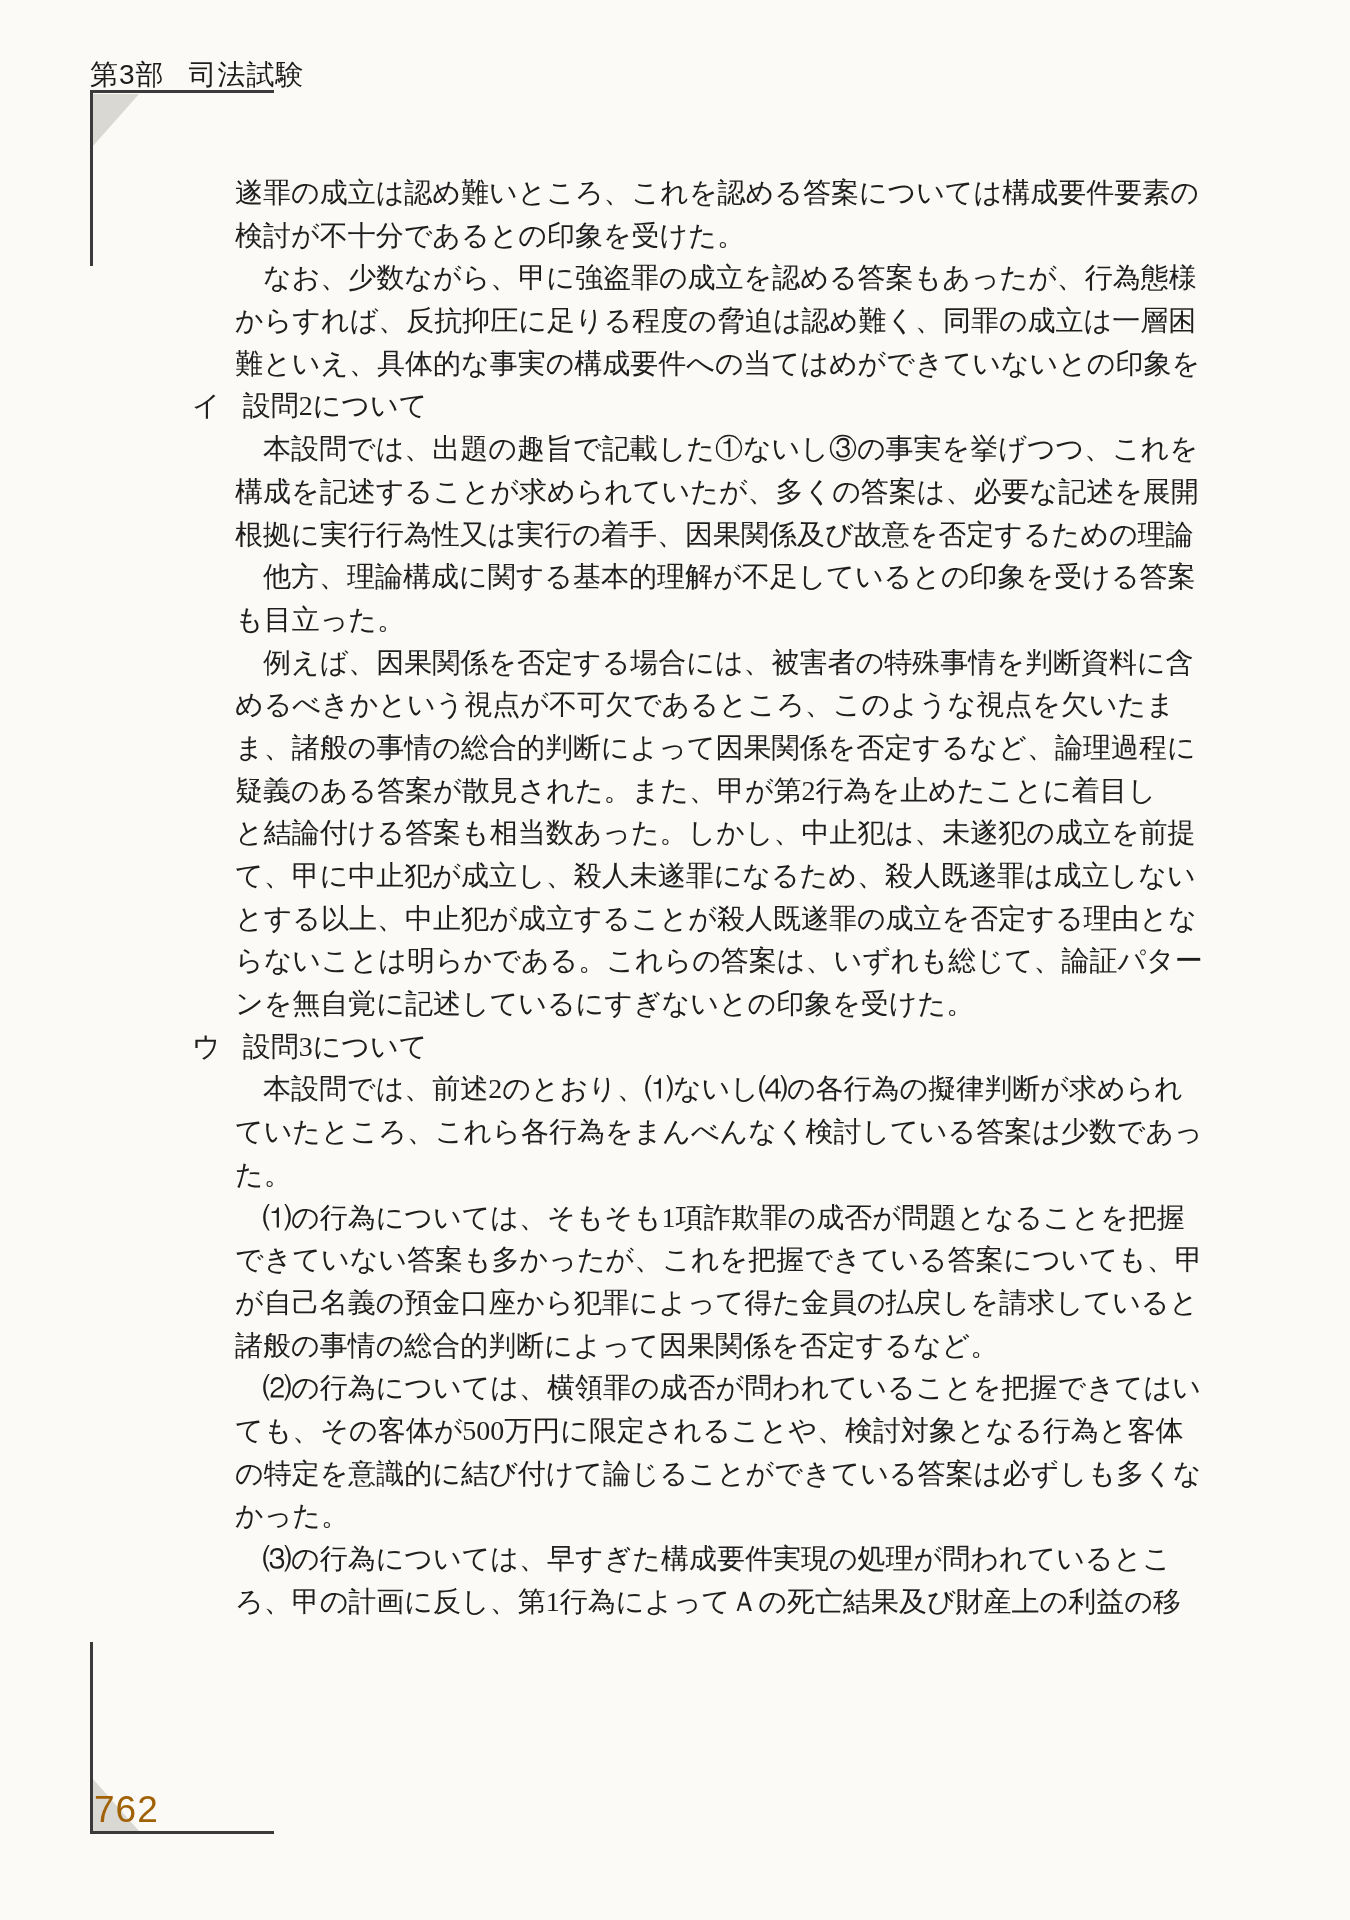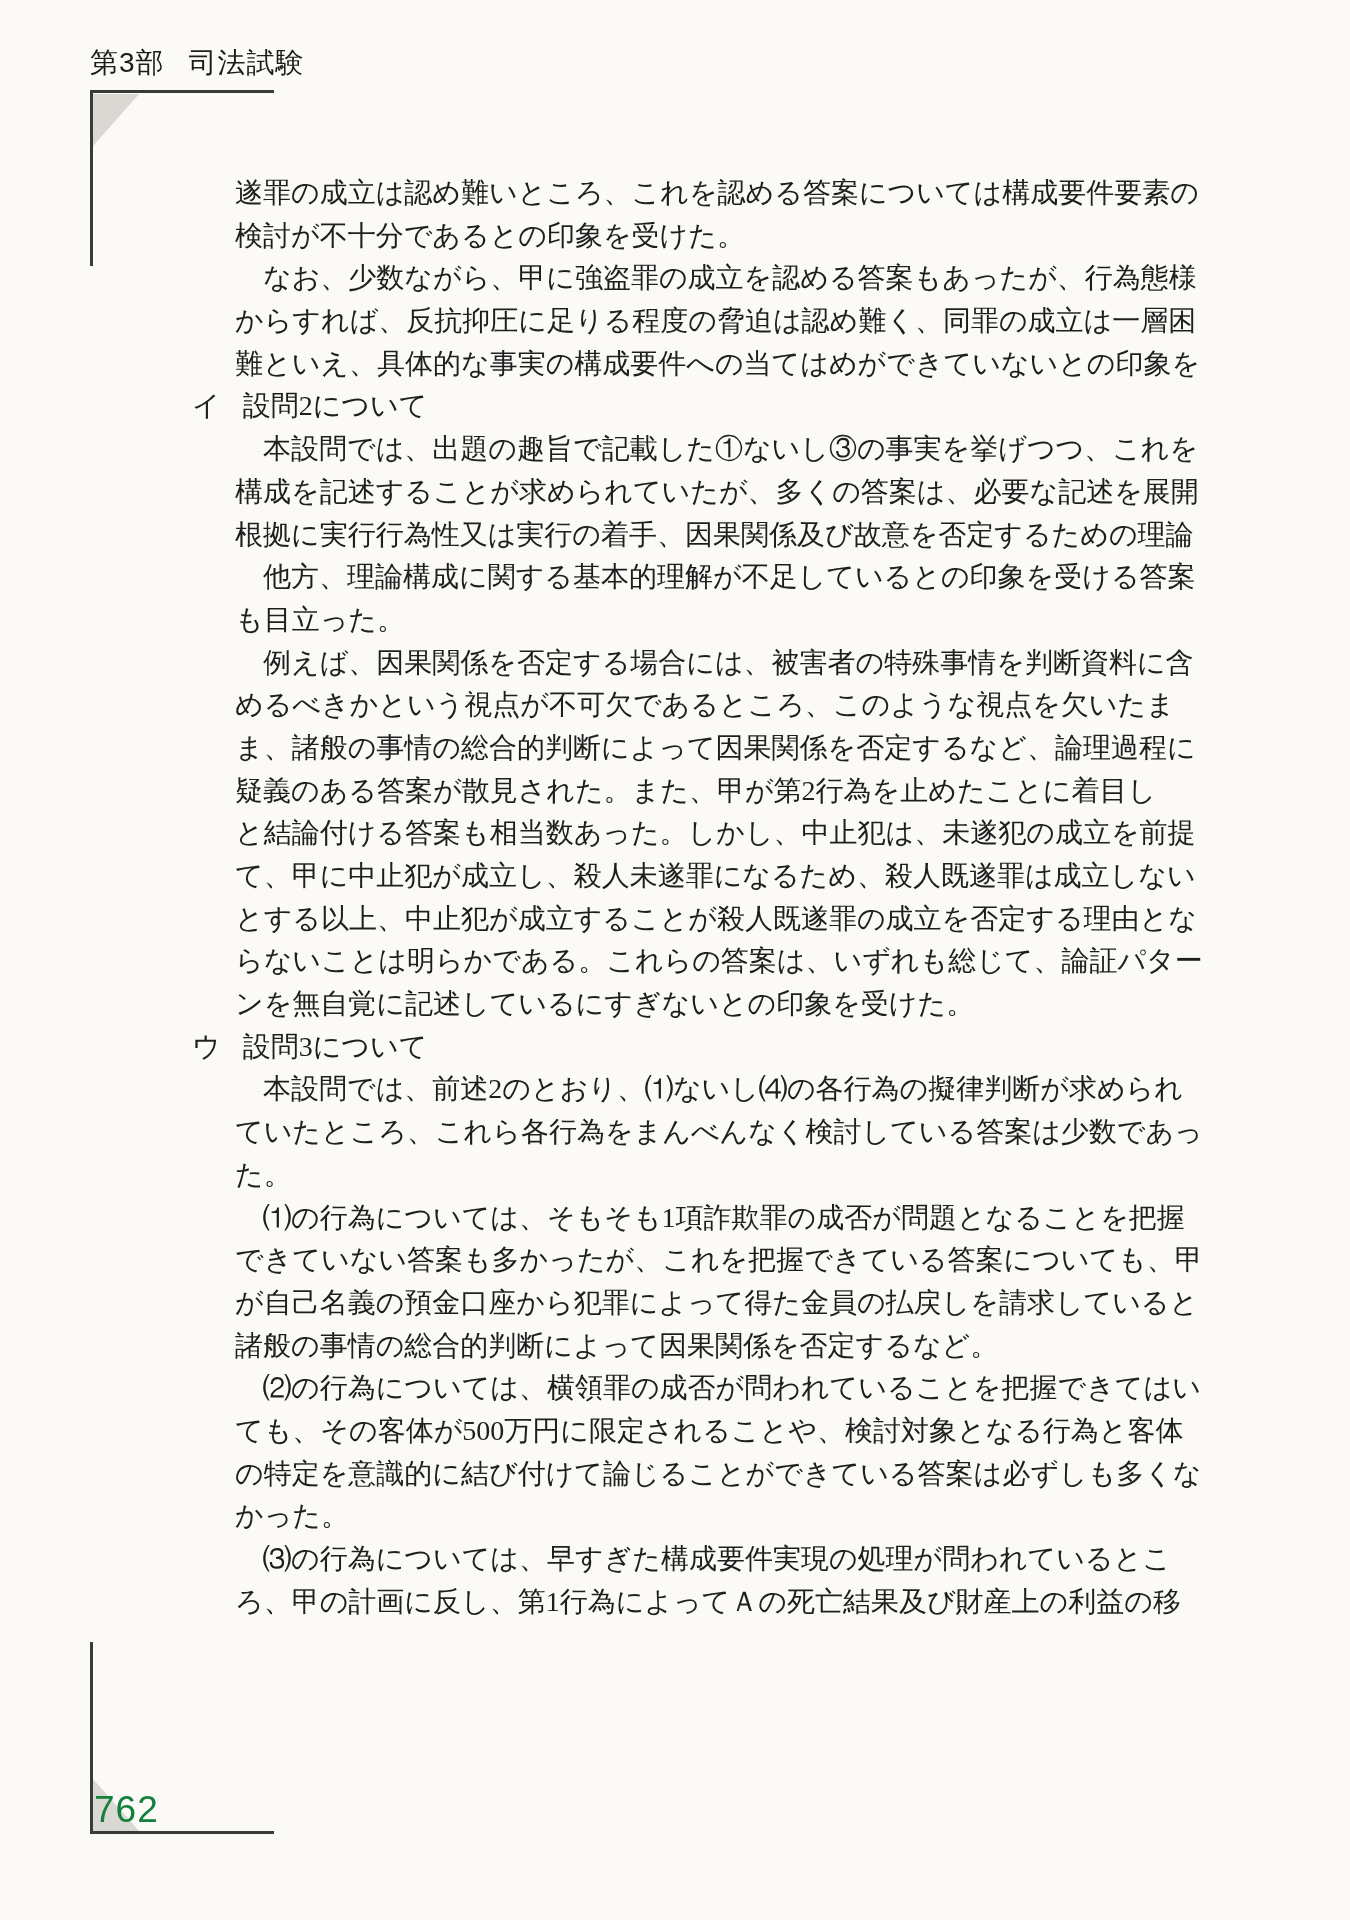--- a/index.html
+++ b/index.html
@@ -14,21 +14,21 @@
     background: #fbfaf7;
     overflow: hidden;
     font-family: "Liberation Serif", "DejaVu Serif", serif;
     color: #1e1e1e;
   }
 
   
   .running-head {
     position: absolute;
     left: 90px;
-    top: 44px;
+    top: 56px;
     font-family: "Liberation Sans", "DejaVu Sans", sans-serif;
     font-size: 28px;
     font-weight: 500;
     color: #1c1c1c;
     white-space: nowrap;
     letter-spacing: 1px;
   }
   .running-head .part { margin-right: 24px; }
 
   
@@ -51,21 +51,21 @@
   }
 
   
   .page-number {
     position: absolute;
     left: 94px;
     top: 1791px;
     font-family: "Liberation Sans", "DejaVu Sans", sans-serif;
     font-size: 37px;
     line-height: 1;
-    color: #15803d;
+    color: #a16207;
     letter-spacing: 1px;
   }
 
   
   .body-text {
     position: absolute;
     left: 215px;
     top: 172px;
     width: 940px;
     font-size: 28px;

